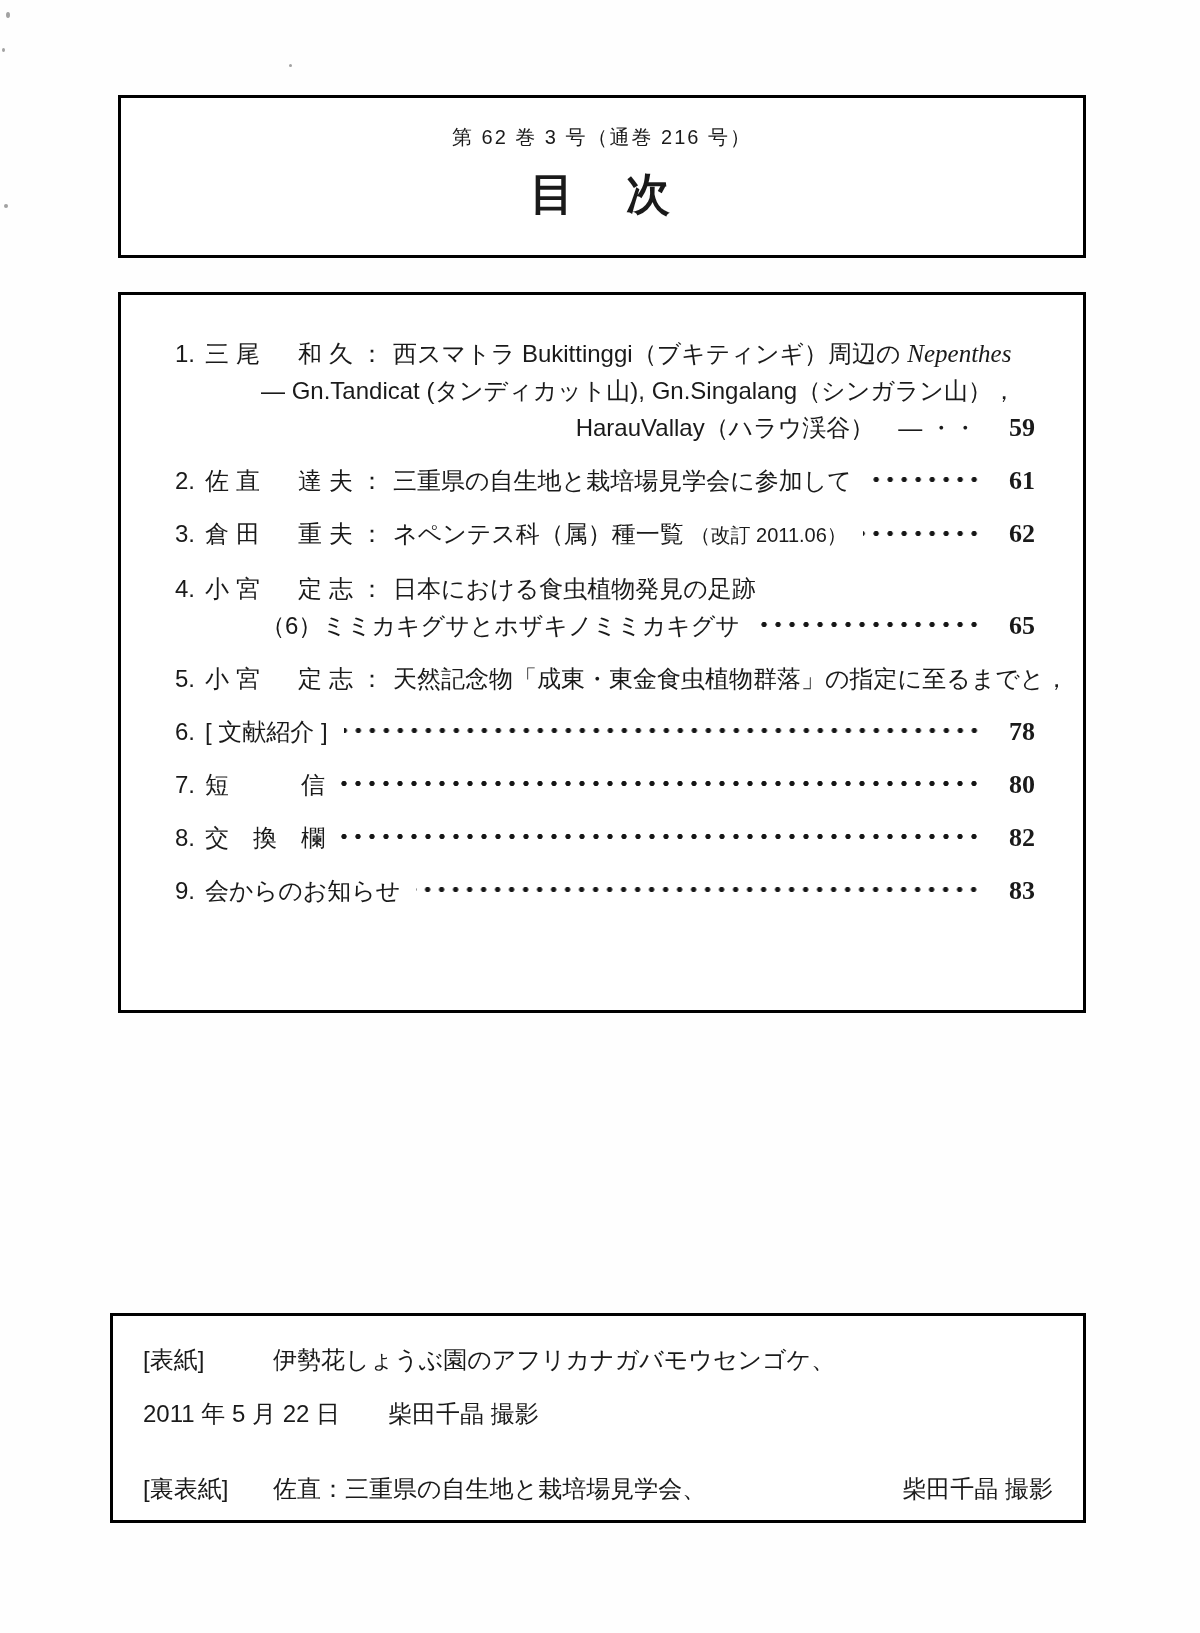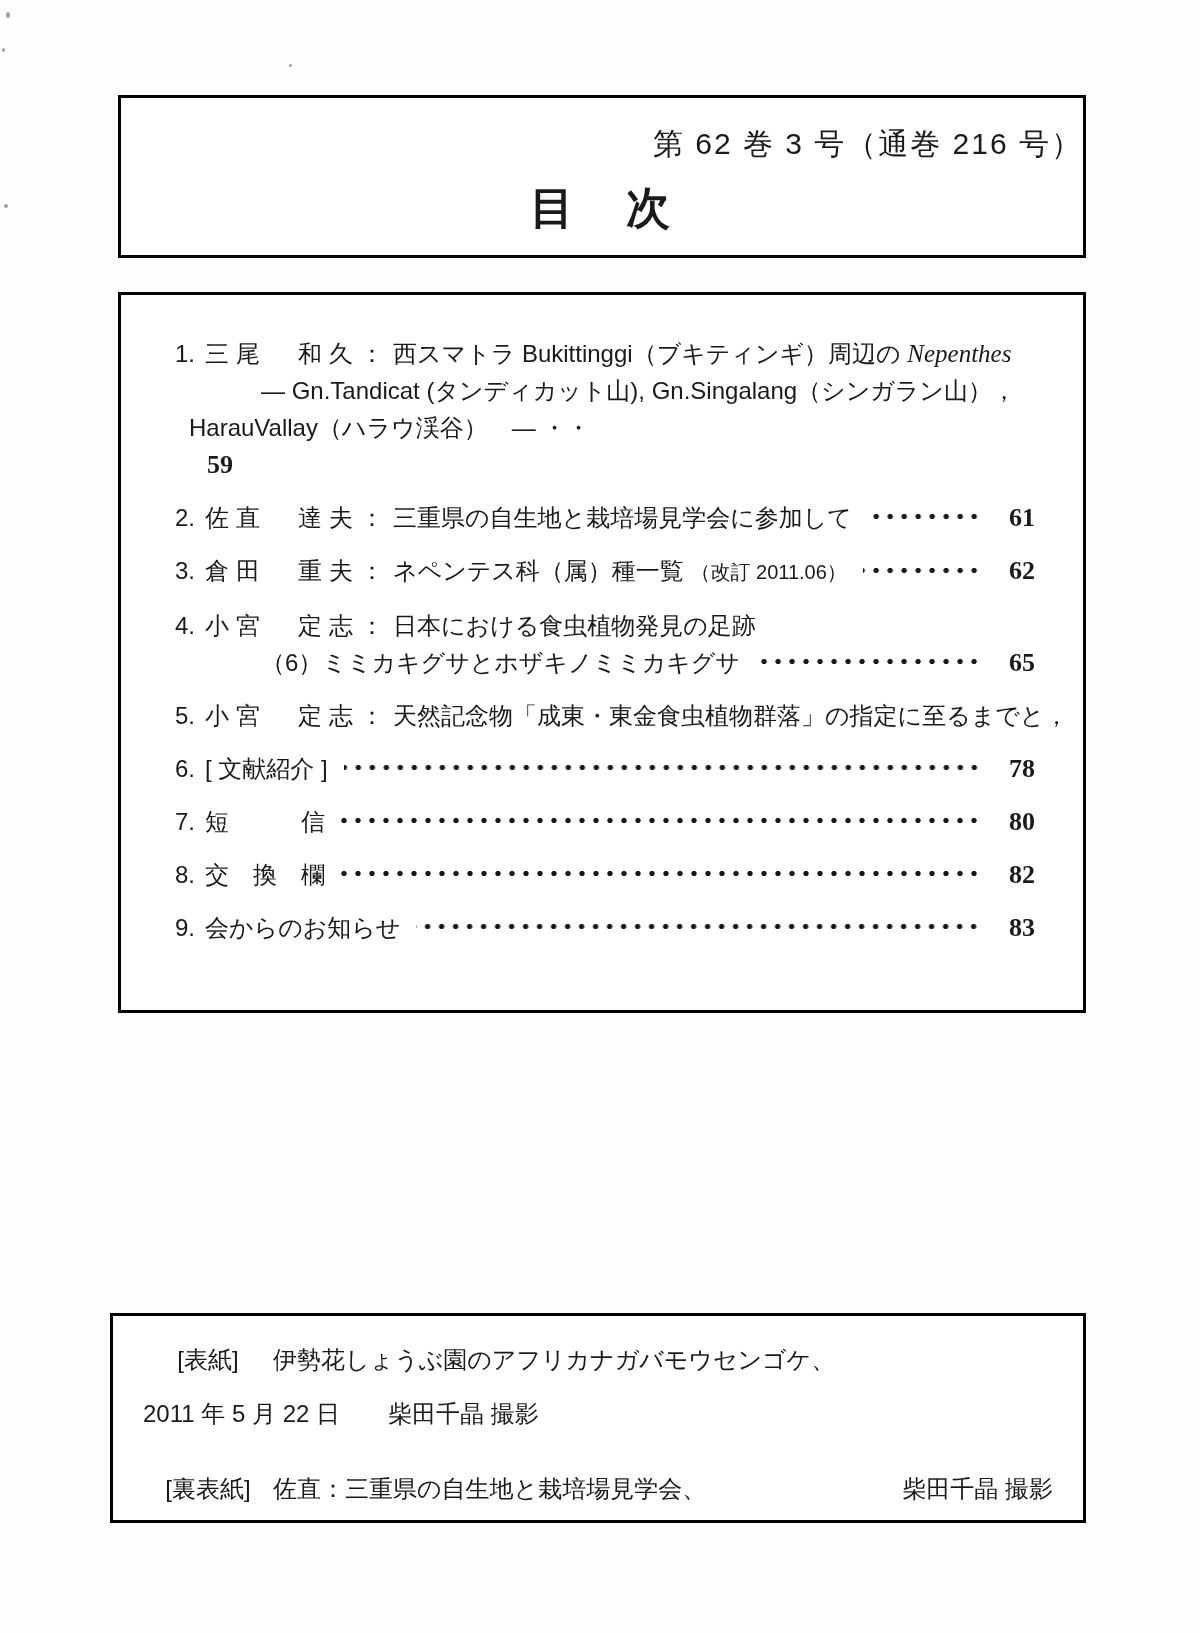--- a/index.html
+++ b/index.html
@@ -25,24 +25,23 @@
     background: #fff;
   }
   
   .header-box {
     left: 118px; top: 95px;
     width: 968px; height: 163px;
     text-align: center;
   }
   .issue {
     margin-top: 26px;
-    font-size: 30px;
+    font-size: 20px;
     letter-spacing: 2px;
     font-weight: 500;
-    text-align: right;
   }
   .doc-title {
     margin-top: 14px;
     font-size: 44px;
     font-weight: 900;
     letter-spacing: 4px;
   }
   
   .main-box {
     left: 118px; top: 292px;
@@ -51,21 +50,21 @@
   }
   .toc-entry { margin-bottom: 16px; }
   .toc-line {
     display: flex;
     align-items: baseline;
     font-size: 24px;
     line-height: 37px;
     white-space: pre;
   }
   .toc-line.cont { margin-left: 86px; }
-  .toc-line.right { justify-content: flex-end; flex-direction: column; }
+  .toc-line.right { justify-content: flex-end; }
   .num {
     flex: 0 0 30px;
     font-size: 24px;
   }
   .author {
     letter-spacing: 7px;
     margin-right: 2px;
   }
   .ttl em {
     font-family: "Liberation Serif", "DejaVu Serif", serif;
@@ -100,21 +99,21 @@
     width: 976px; height: 210px;
     padding: 28px 30px 0 30px;
   }
   .f-row {
     display: flex;
     align-items: baseline;
     font-size: 24px;
     line-height: 32px;
     white-space: pre;
   }
-  .f-row .f-label { flex: 0 0 130px; text-align: center; }
+  .f-row .f-label { flex: 0 0 130px; }
   .f-row .f-text { flex: 1 1 auto; }
   .f-row .f-right { flex: 0 0 auto; text-align: right; }
   .f-row.r2 { margin-top: 22px; justify-content: flex-start; }
   .f-row.r3 { margin-top: 43px; }
   
   .speck {
     position: absolute;
     background: #555;
     border-radius: 50%;
     opacity: 0.55;

